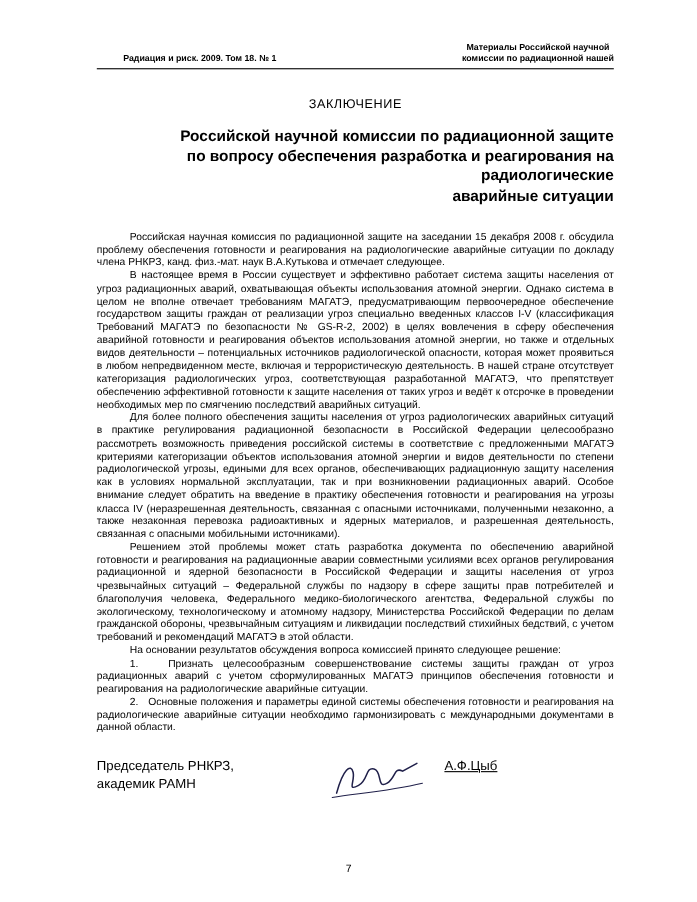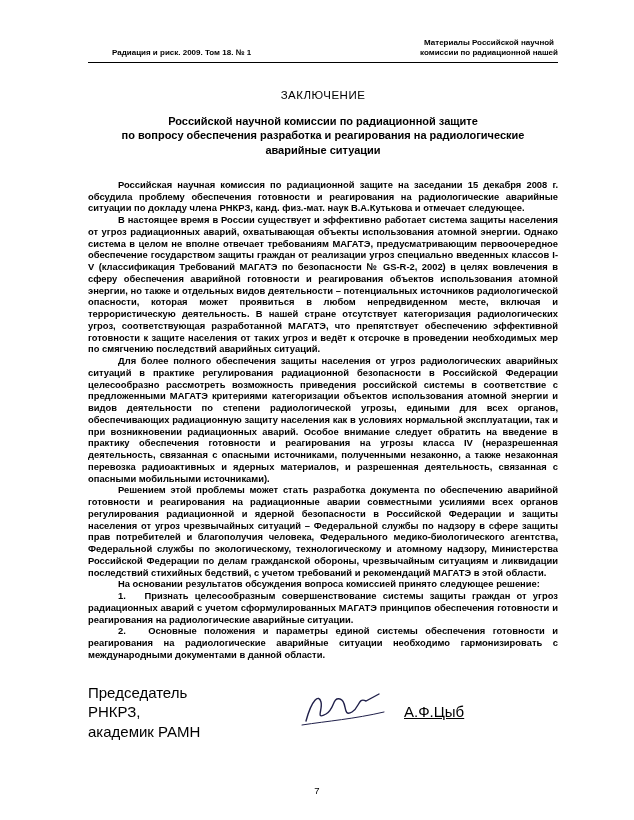--- a/index.html
+++ b/index.html
@@ -28,43 +28,41 @@
   .running-header .left { white-space: nowrap; padding-left: 24px; }
   .running-header .right { text-align: center; }
   .doc-title {
     text-align: center;
     font-weight: normal;
     font-size: 11.5px;
     margin-top: 26px;
     letter-spacing: 0.5px;
   }
   .doc-subtitle {
-    text-align: center;
+    text-align: right;
     font-weight: bold;
-    font-size: 11px;
+    font-size: 14px;
     line-height: 1.3;
     margin-top: 13px;
   }
   .body-text {
     margin-top: 22px;
     font-size: 9.4px;
     line-height: 1.25;
     text-align: justify;
   }
   .body-text p {
     margin: 0;
     text-indent: 30px;
-    font-weight: bold;
   }
   .body-text p.spaced { }
   .signature-row {
     margin-top: 22px;
     display: flex;
-    align-items: center;
-    font-size: 15px;
+    font-size: 12px;
     line-height: 1.3;
   }
   .signature-left { width: 150px; }
   .signature-art { margin-left: 58px; }
   .signature-name { margin-left: 16px; text-decoration: underline; }
   .page-number {
     position: absolute;
     left: 0;
     bottom: 24px;
     width: 100%;

